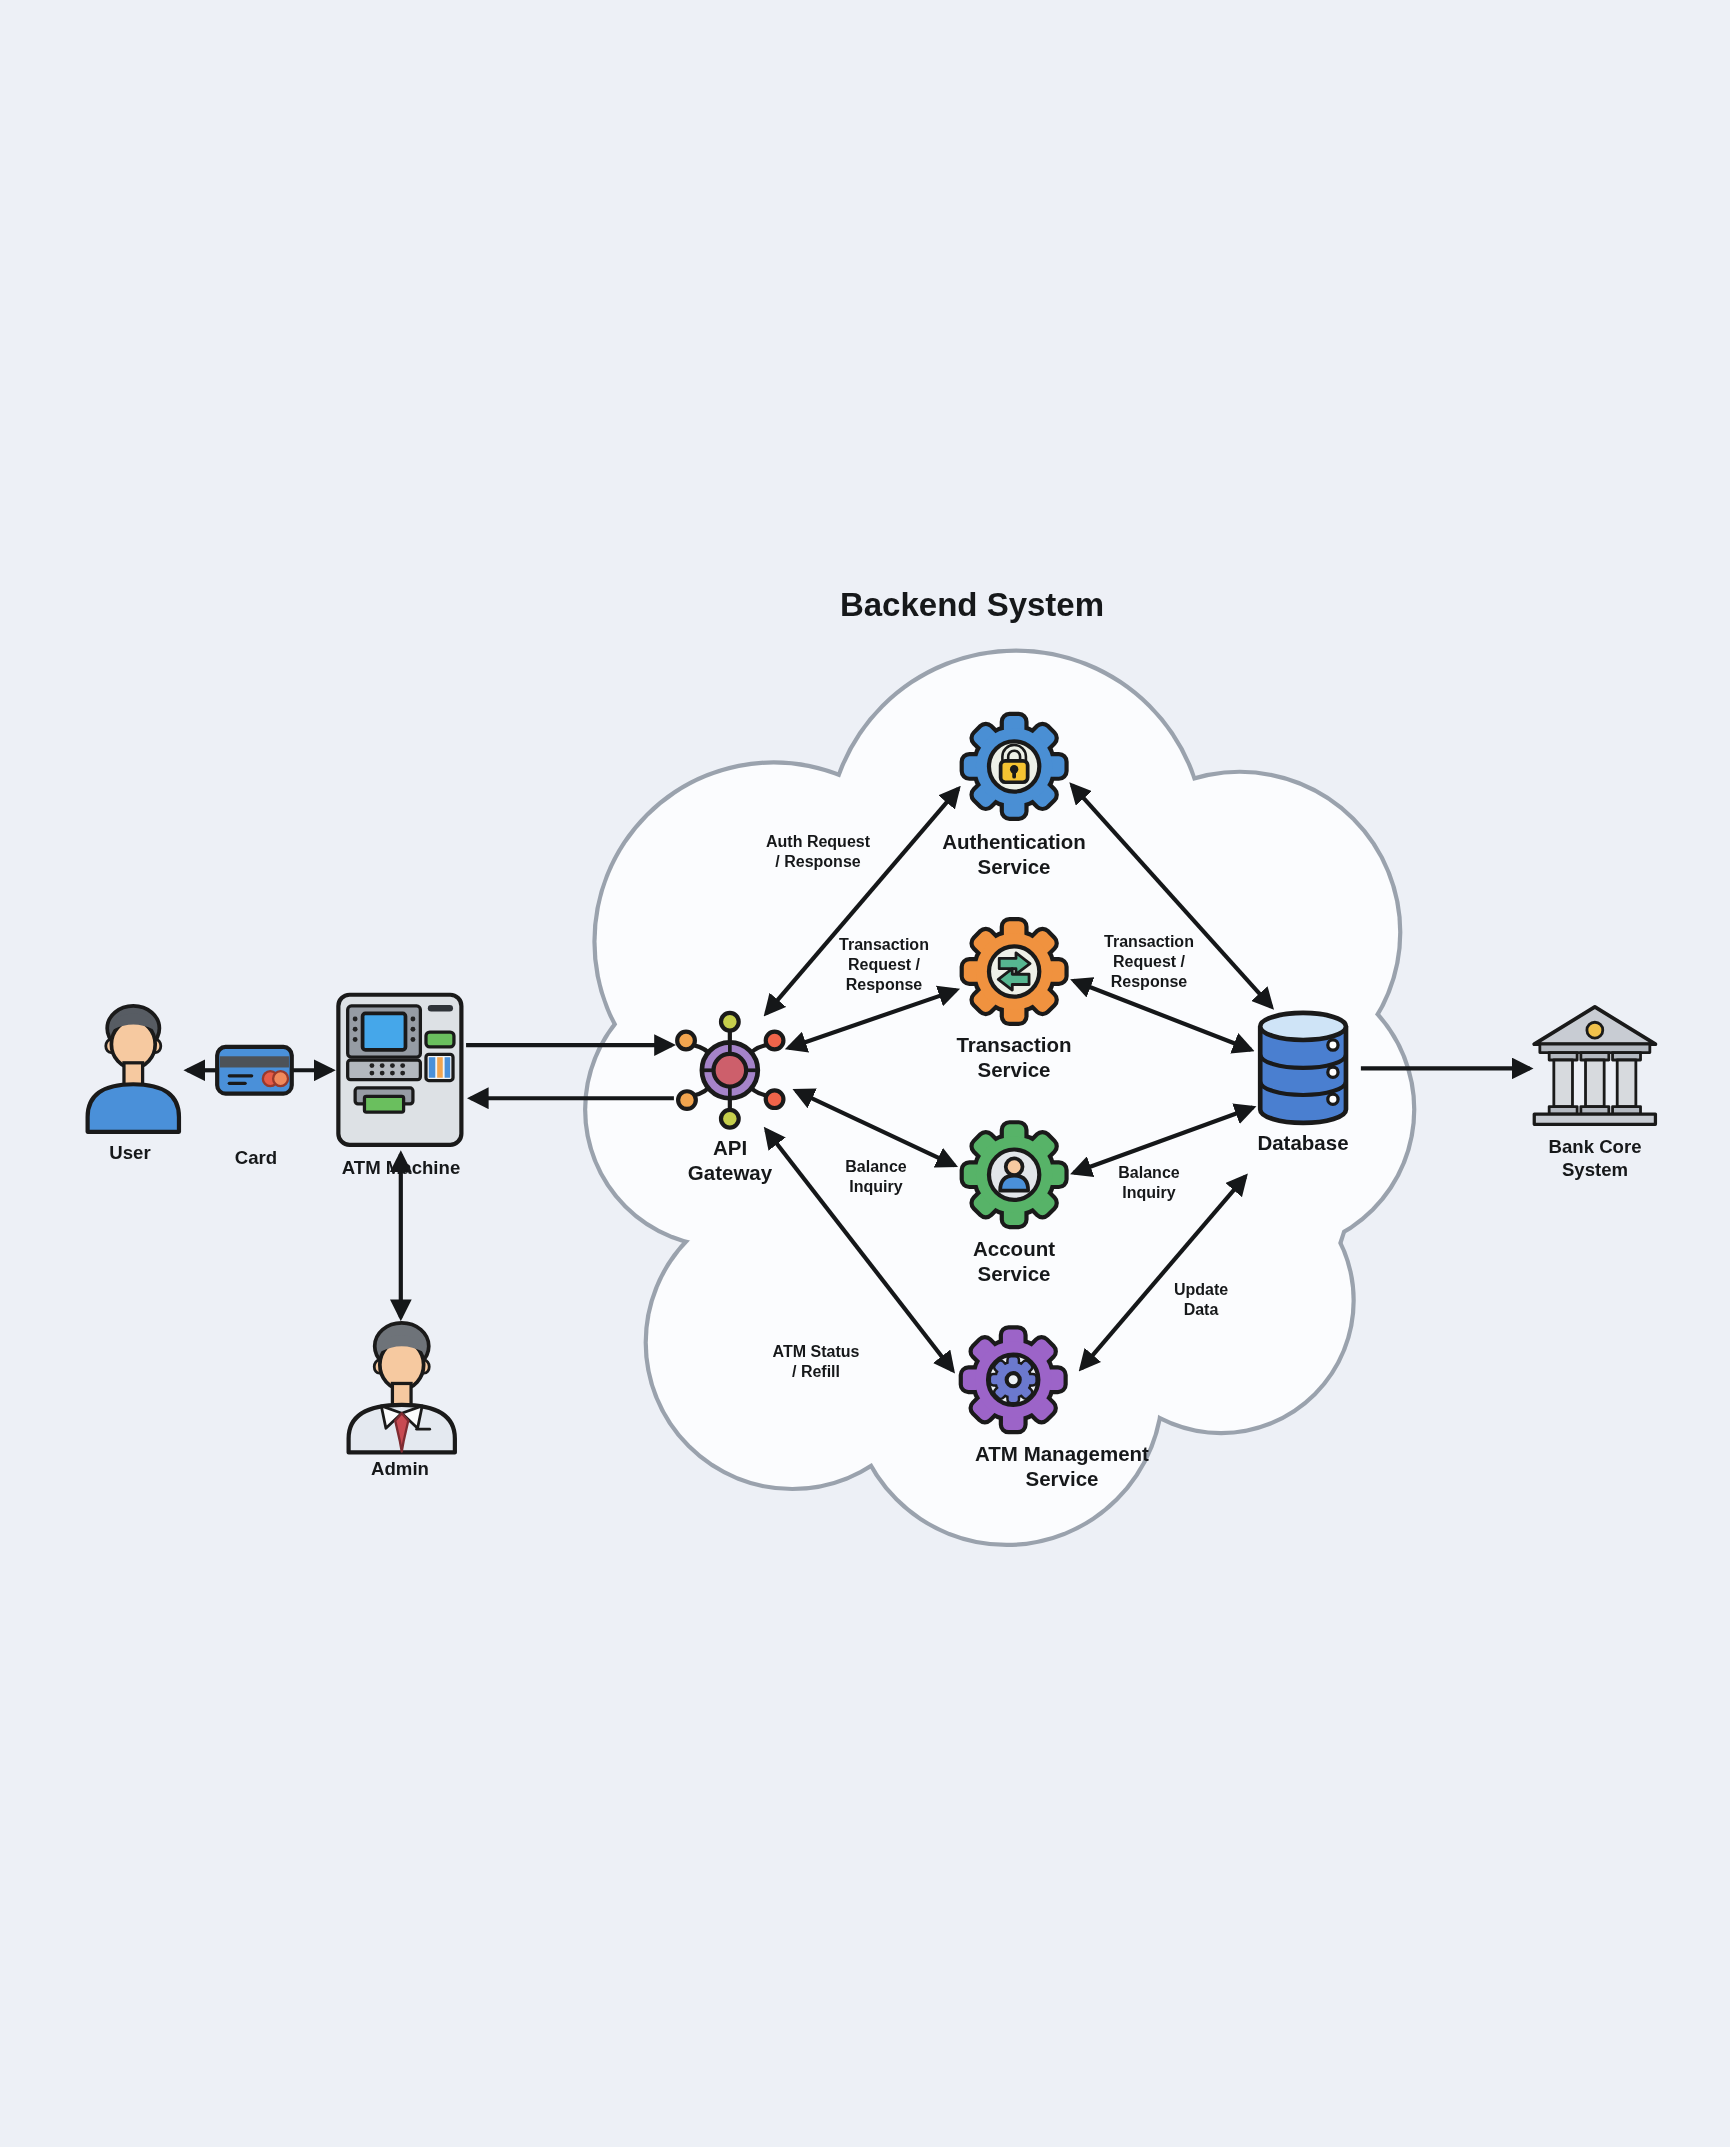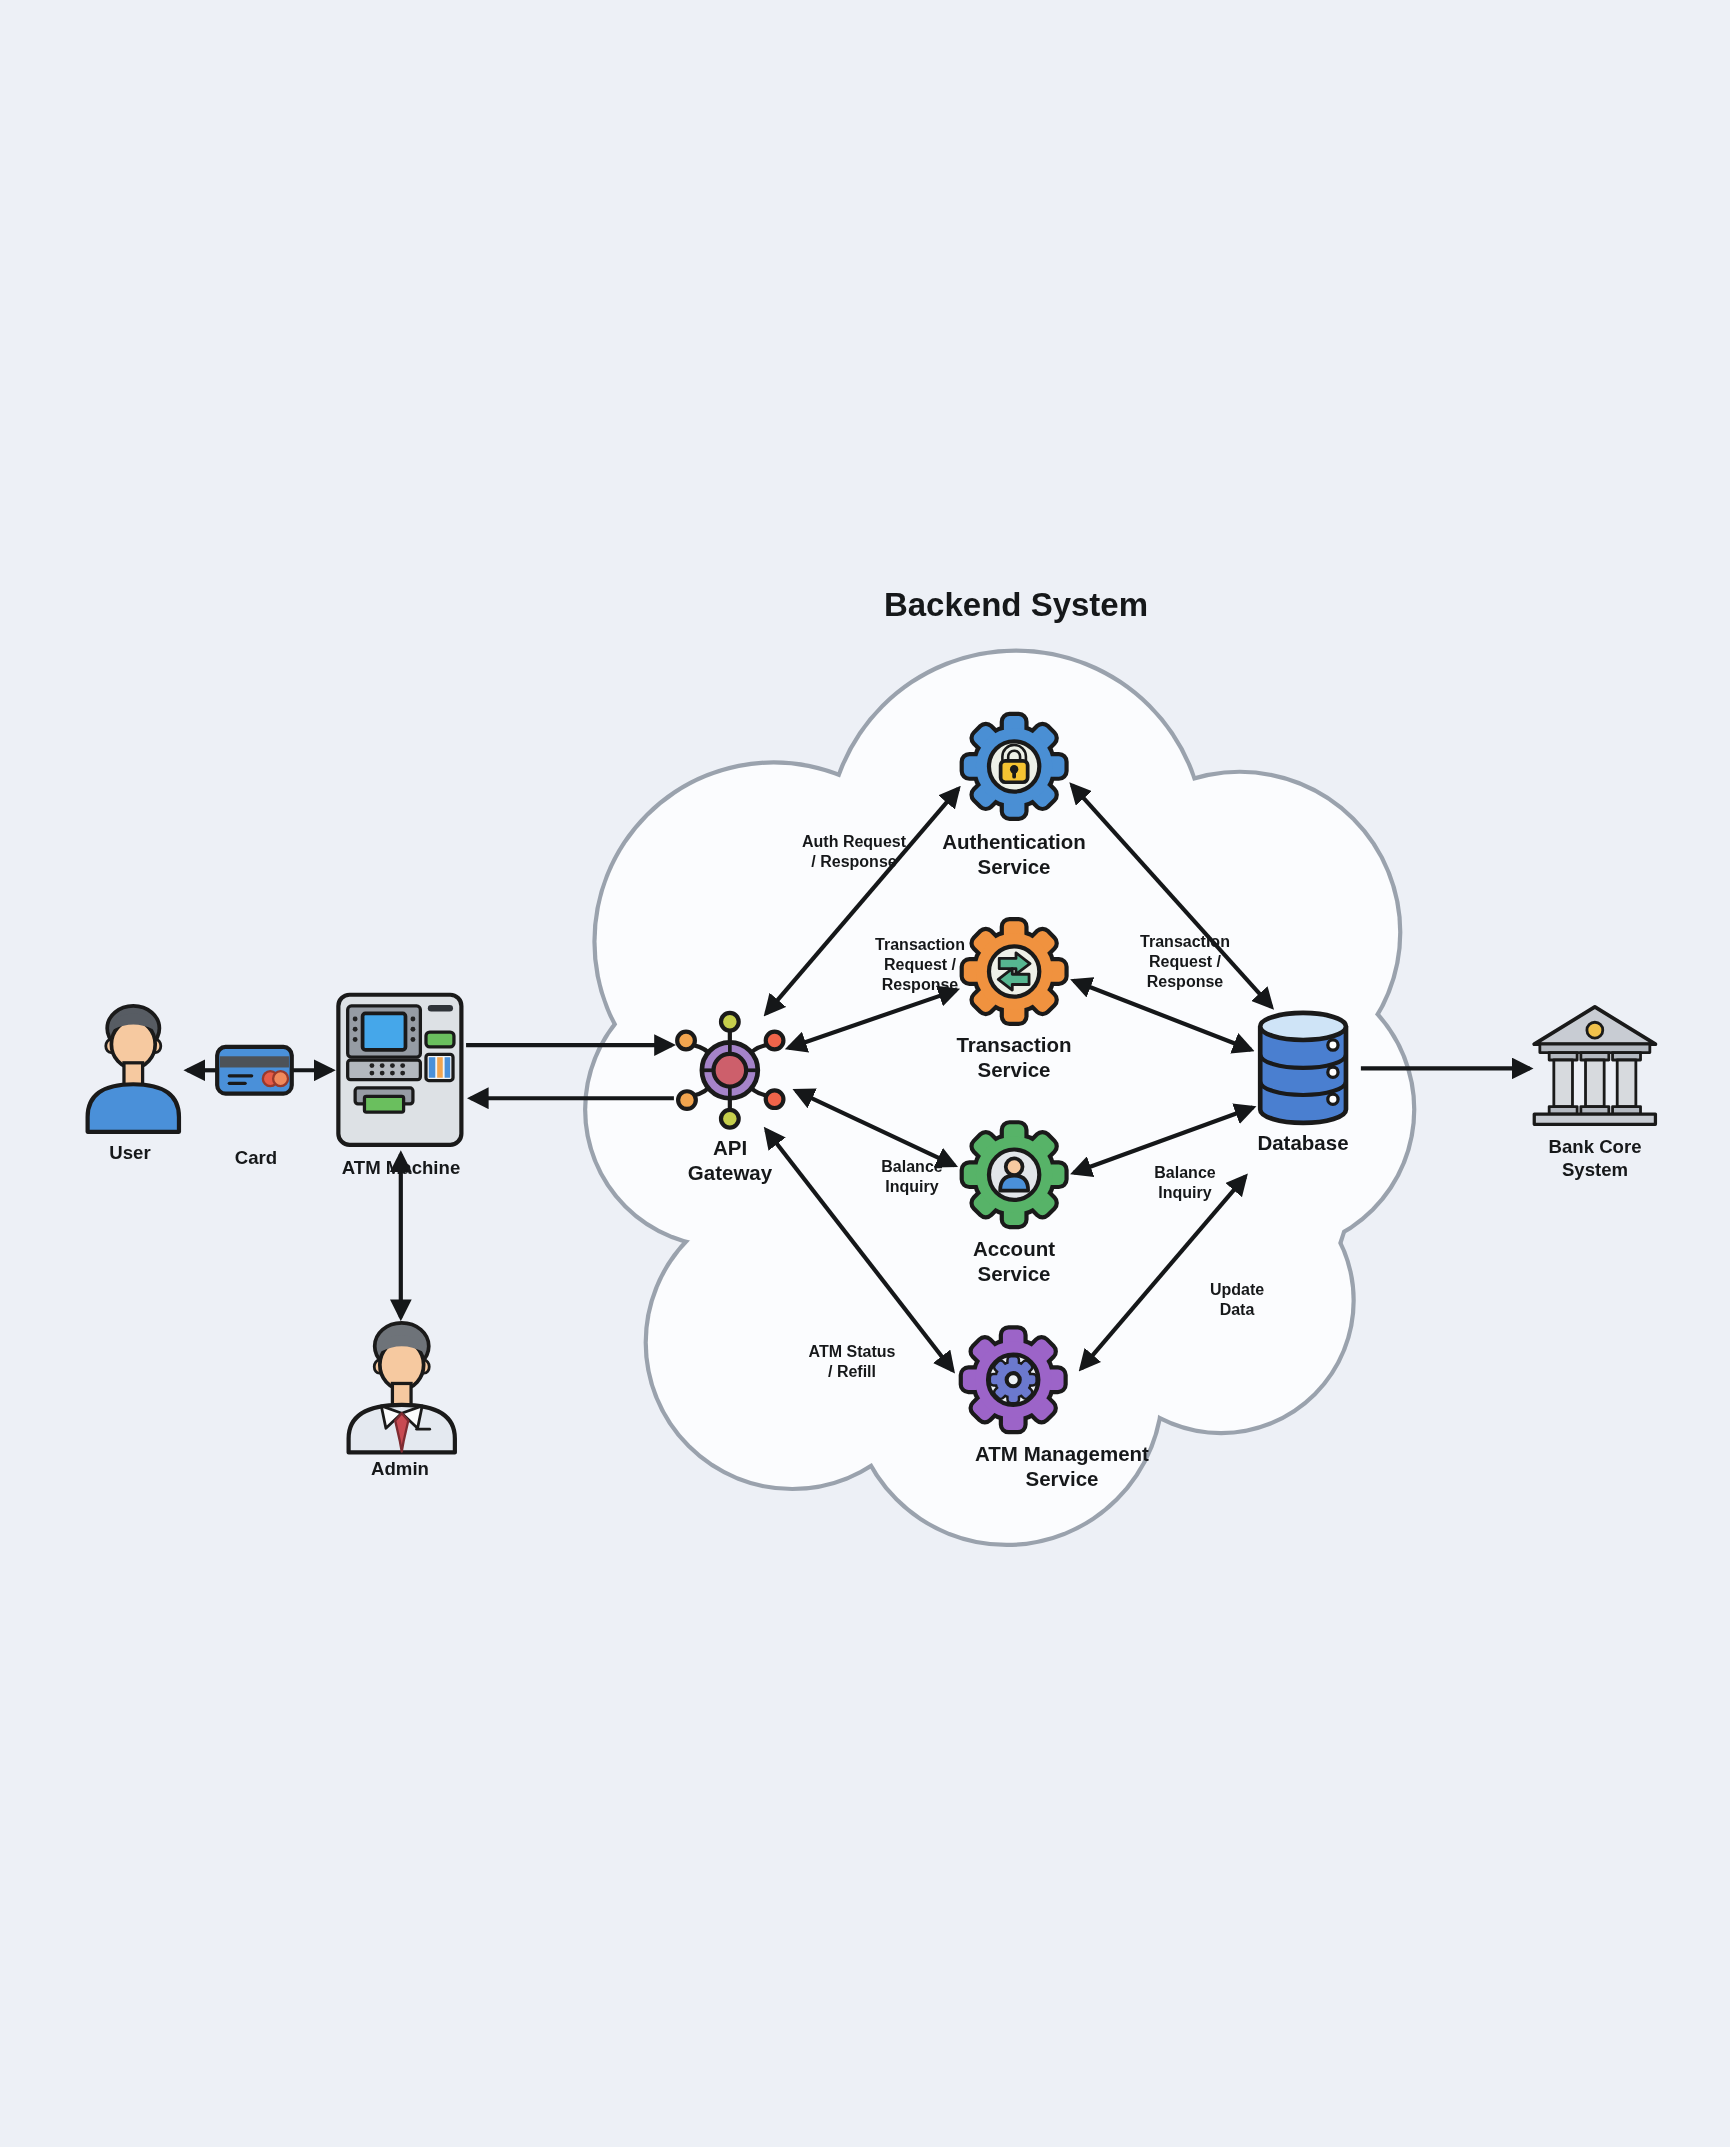--- a/index.html
+++ b/index.html
@@ -16,21 +16,21 @@
     transform:translate(-50%,-50%);
     font-weight:bold;
     color:#16181a;
     text-align:center;
     white-space:pre-line;
     line-height:1.24;
   }
   .lbl-title{font-size:33px;line-height:1.1;}
   .lbl-node{font-size:18.6px;}
   .lbl-svc{font-size:20.5px;}
-  .lbl-edge{font-size:16px;margin-left:36px;}
+  .lbl-edge{font-size:16px;}
 </style>
 </head>
 <body>
 
 <div id="stage">
 
 <svg id="diagram-svg" width="1730" height="2148" viewBox="0 0 1856 2304">
   <defs>
     <marker id="ah-end" viewBox="0 0 10 10" refX="8.2" refY="5" markerWidth="5.2" markerHeight="5.2" orient="auto">
       <path d="M0,0 L10,5 L0,10 z" fill="#151719"></path>
@@ -345,21 +345,21 @@
       <rect x="1701" y="1137" width="20" height="50" fill="#d7dade"></rect>
       <rect x="1696" y="1187" width="30" height="8" fill="#b4b9c1"></rect>
       <rect x="1730" y="1129" width="30" height="8" fill="#b4b9c1"></rect>
       <rect x="1735" y="1137" width="20" height="50" fill="#d7dade"></rect>
       <rect x="1730" y="1187" width="30" height="8" fill="#b4b9c1"></rect>
     </g>
     <rect x="1646" y="1195" width="130" height="11" fill="#c8ccd3" stroke-width="3.5"></rect>
   </g>
 </svg>
 
-  <div class="lbl lbl-title" style="left:1016px;top:605px;">Backend System</div>
+  <div class="lbl lbl-title" style="left:972px;top:605px;">Backend System</div>
 
   <div class="lbl lbl-node" style="left:130px;top:1153px;">User</div>
   <div class="lbl lbl-node" style="left:256px;top:1115px;margin-top:43px;">Card</div>
   <div class="lbl lbl-node" style="left:401px;top:1168px;">ATM Machine</div>
   <div class="lbl lbl-node" style="left:400px;top:1469px;">Admin</div>
   <div class="lbl lbl-svc" style="left:730px;top:1160px;">API
 Gateway</div>
   <div class="lbl lbl-svc" style="left:1014px;top:854px;">Authentication
 Service</div>
   <div class="lbl lbl-svc" style="left:1014px;top:1057px;">Transaction

